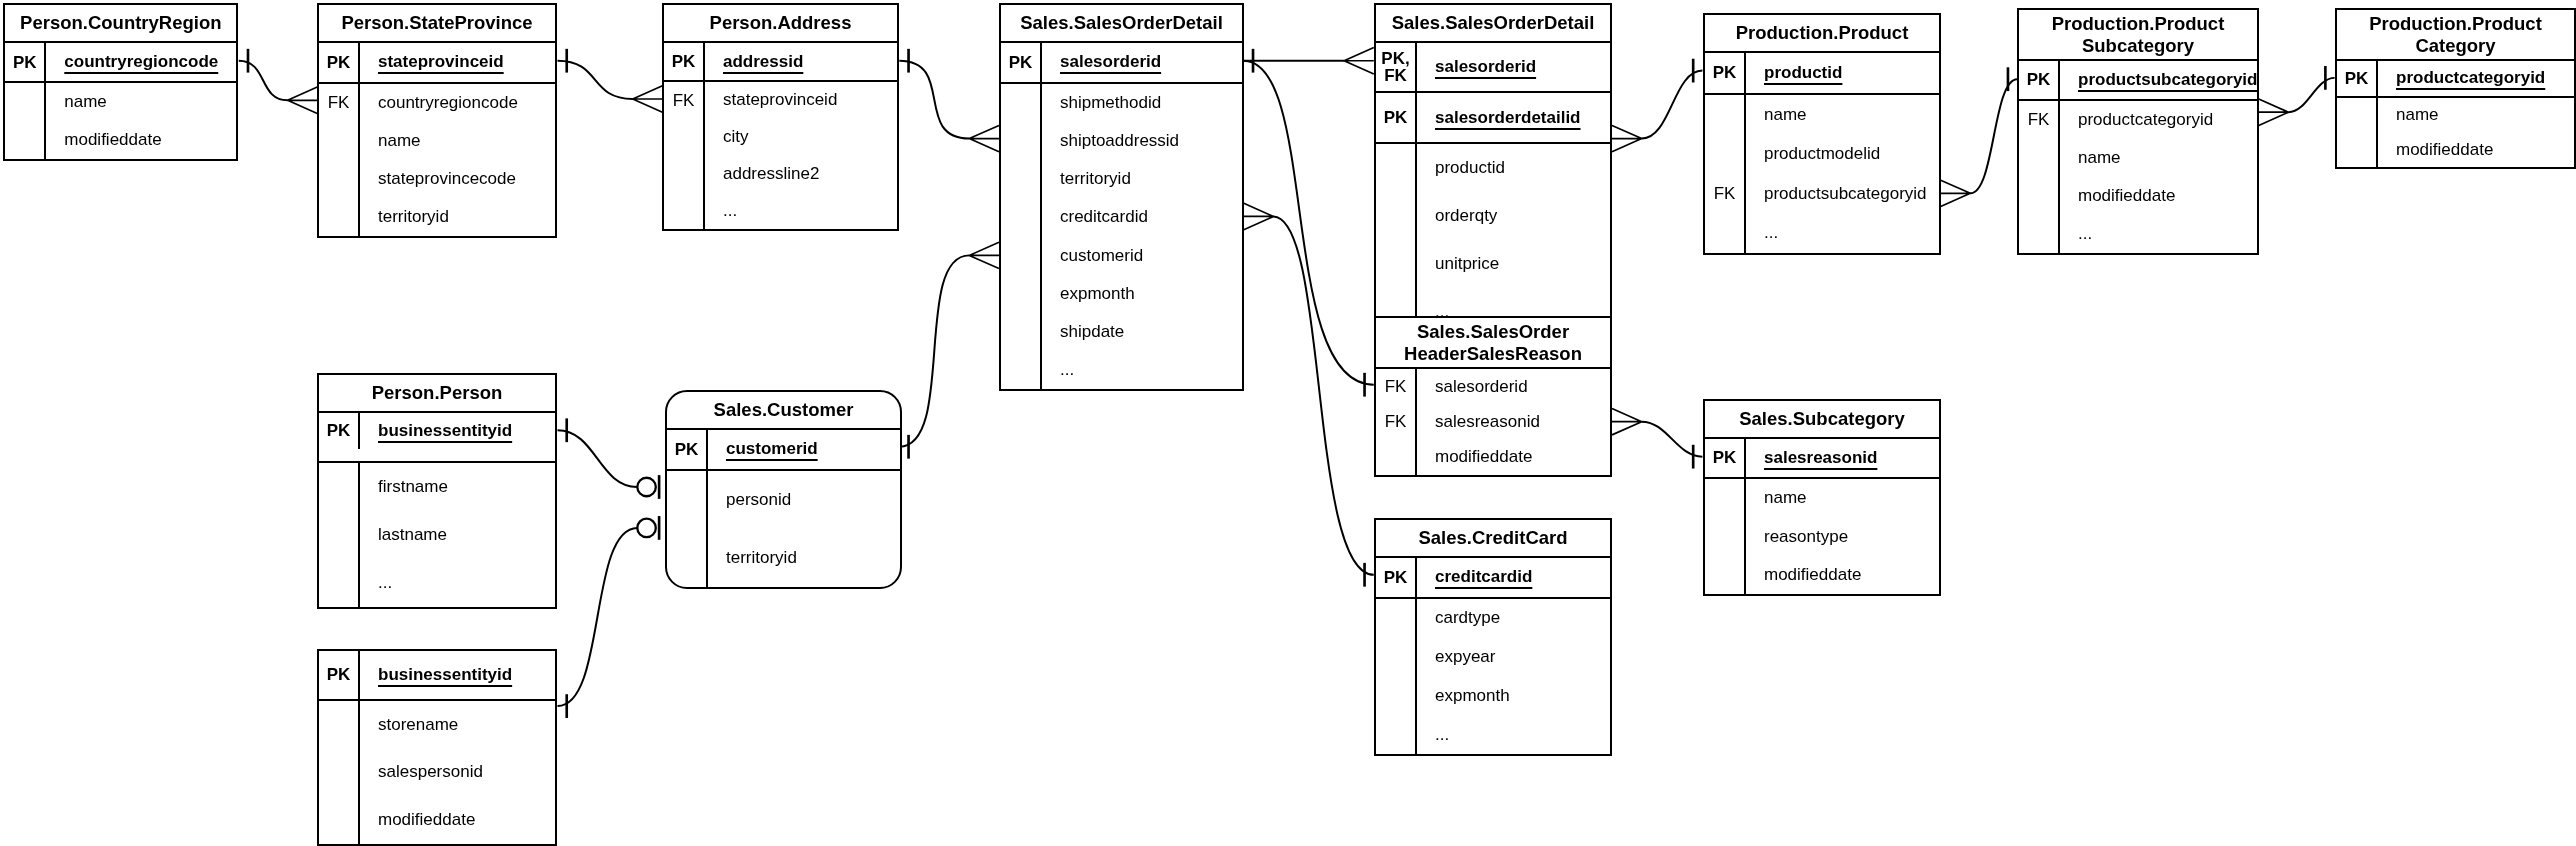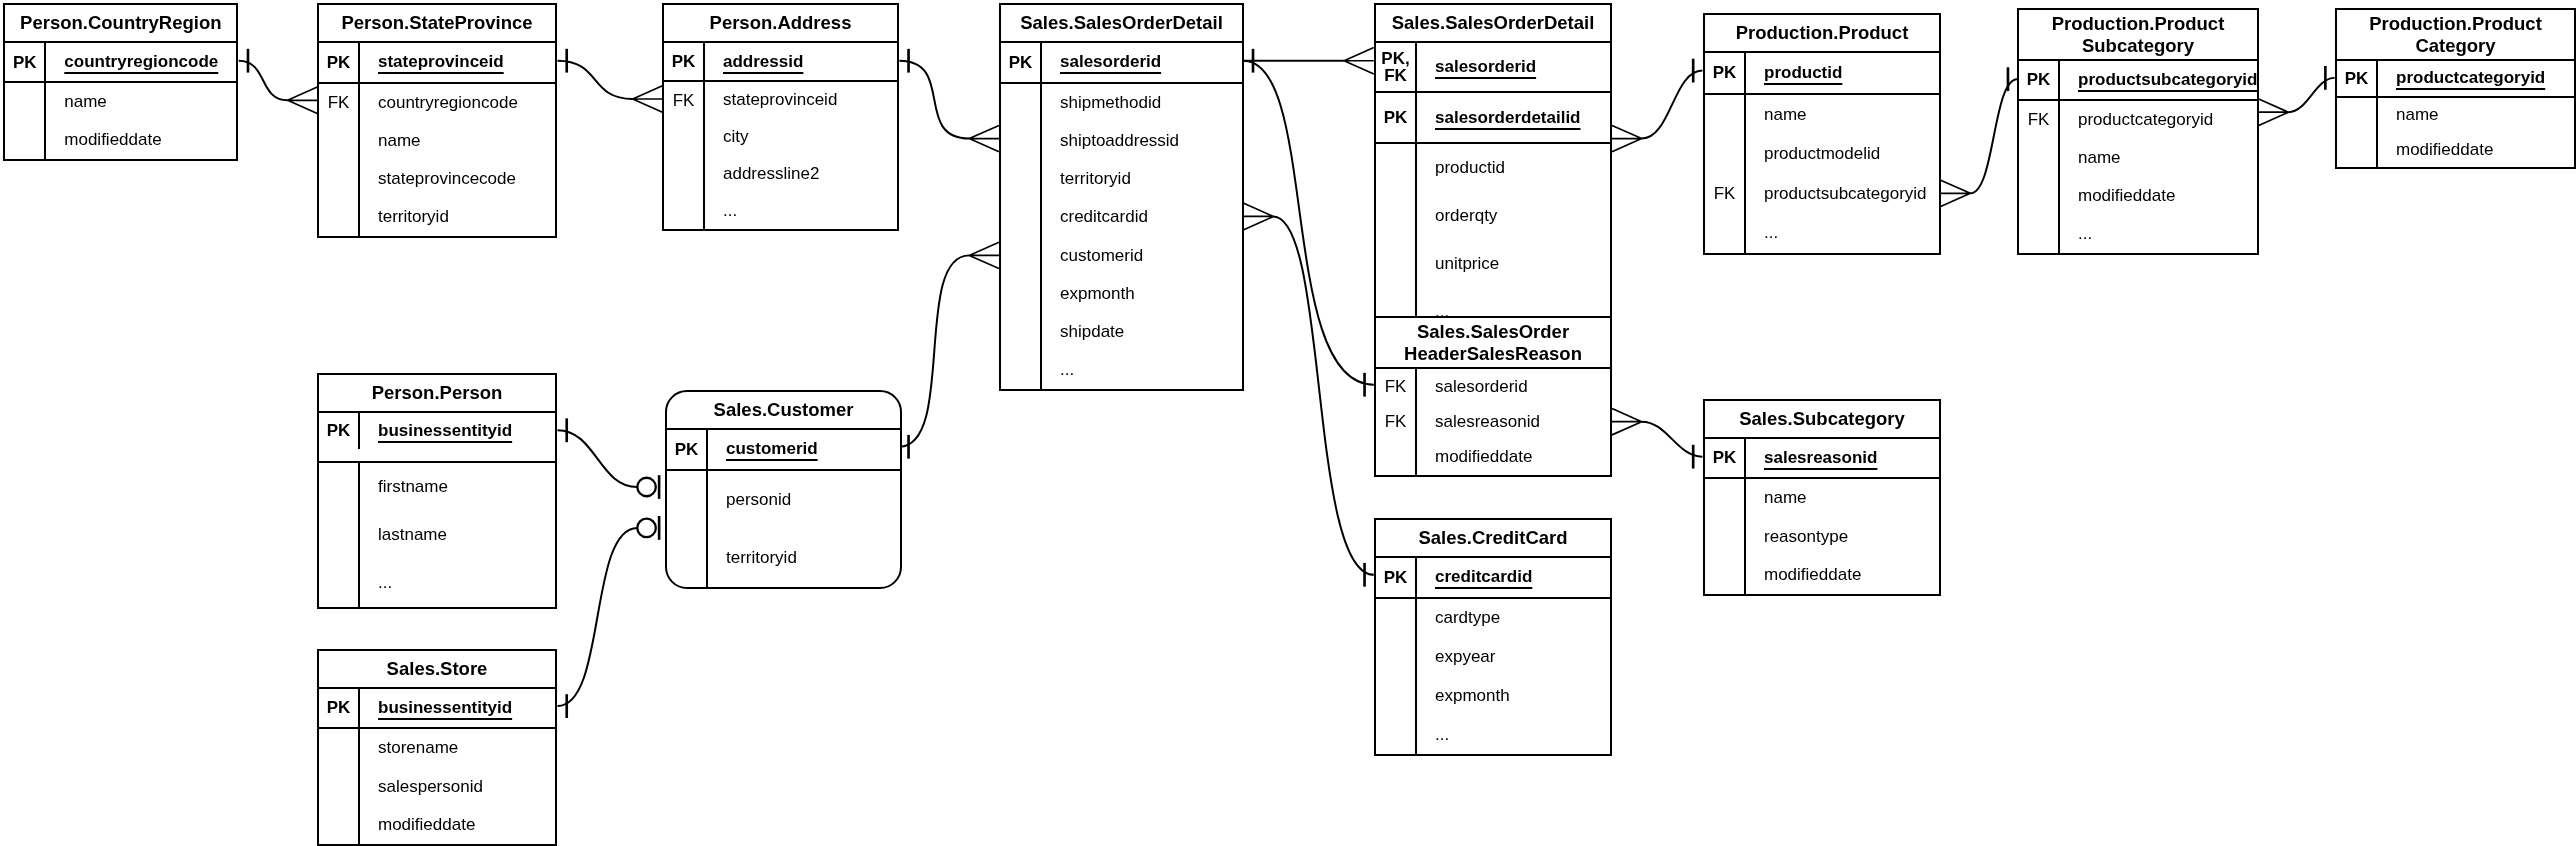--- a/index.html
+++ b/index.html
@@ -431,23 +431,20 @@
             <div class="keycell"></div>
             <div class="namecell">personid</div>
           </div>
           <div class="row">
             <div class="keycell"></div>
             <div class="namecell">territoryid</div>
           </div>
         </div>
       </div>
       <div class="entity" style="left: 317px; top: 649px; width: 240px; height: 197px;">
-        <div class="entity-title" style="flex: 0 0 38px;">
-          <div>Sales.Store</div>
-        </div>
         <div class="section" style="flex: 1 1 0px;">
           <div class="row">
             <div class="keycell pk">
               <div>PK</div>
             </div>
             <div class="namecell pkname">businessentityid</div>
           </div>
         </div>
         <div class="section" style="flex: 3 1 0px;">
           <div class="row">

